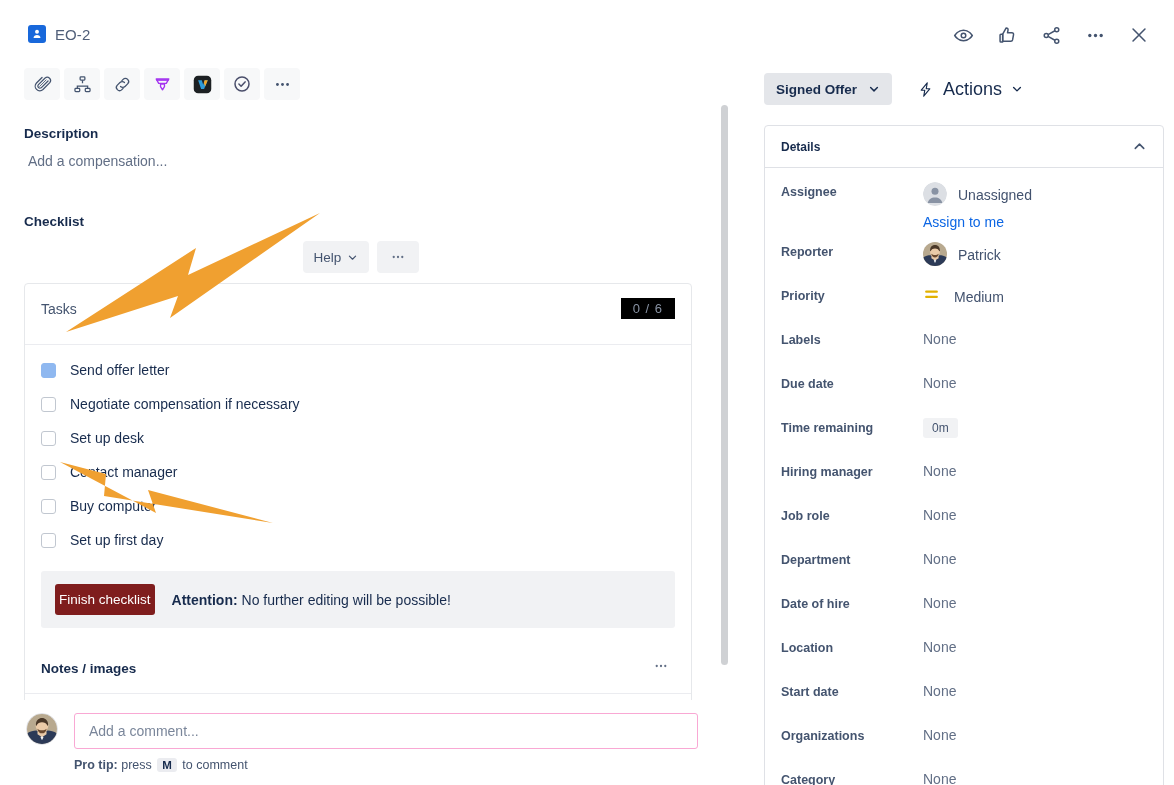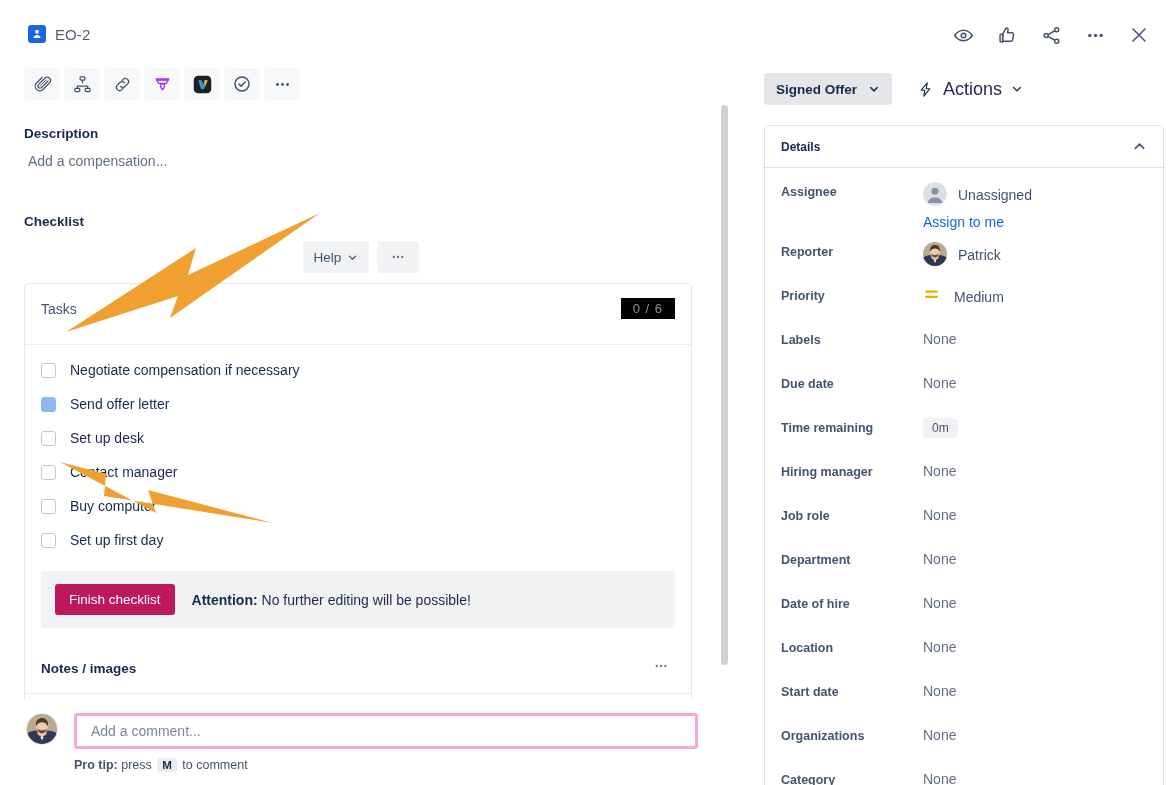--- a/index.html
+++ b/index.html
@@ -84,22 +84,22 @@
     background:#fff; flex:none;
   }
   .cbox.hovered { background:#8FB8F0; border-color:#8FB8F0; }
   .task-text { font-size:14px; color:#172B4D; }
 
   .finish-bar {
     margin:8px 16px 0 16px; background:#F1F2F4; border-radius:3px;
     display:flex; align-items:center; gap:17px; padding:13px 14px;
   }
   .finish-btn {
-    background:#be185d; color:#fff; border:none; border-radius:3px;
-    padding:8px 14px; font-size:13.5px; cursor:pointer;
+    background:#7f1d1d; color:#fff; border:none; border-radius:3px;
+    padding:8px 4px; font-size:13.5px; cursor:pointer;
     font-family:"Liberation Sans", sans-serif;
   }
   .finish-note { font-size:14px; color:#172B4D; }
   .finish-note b { font-weight:700; }
 
   .notes-header {
     display:flex; align-items:center; justify-content:space-between;
     padding:20px 16px 13px 16px; border-bottom:1px solid #EBECF0; margin:8px 0 0 0;
   }
   .notes-title { font-size:13.5px; font-weight:700; color:#172B4D; }
@@ -119,21 +119,21 @@
   }
 
   
   .comment-bar { position:absolute; left:0; top:700px; width:728px; height:85px; background:#fff; }
   .comment-row { display:flex; align-items:flex-start; gap:16px; padding:13px 30px 0 26px; }
   .avatar-sm {
     width:32px; height:32px; border-radius:50%; flex:none; overflow:hidden;
     border:1px solid #DFE1E6;
   }
   .comment-input {
-    flex:1; height:36px; border:3px solid #f9a8d4; border-radius:3px; background:#fff;
+    flex:1; height:36px; border:1px solid #f9a8d4; border-radius:3px; background:#fff;
     font-size:14px; color:#626F86; padding:0 14px;
     font-family:"Liberation Sans", sans-serif;
   }
   .comment-input::placeholder { color:#7A869A; }
   .pro-tip { margin:9px 0 0 74px; font-size:12.5px; color:#44546F; }
   .pro-tip b { font-weight:700; }
   .kbd {
     background:#EBECF0; border-radius:3px; padding:1px 5px; font-weight:700;
     font-size:11.5px; color:#172B4D; margin:0 2px;
   }
@@ -315,26 +315,26 @@
         </div>
 
         <div class="checklist-card">
           <div class="tasks-header">
             <span class="tasks-label">Tasks</span>
             <span class="tasks-count">0 / 6</span>
           </div>
 
           <div class="task-list">
             <div class="task-row">
+              <span class="cbox hovered"></span>
+              <span class="task-text">Send offer letter</span>
+            </div>
+            <div class="task-row">
               <span class="cbox"></span>
               <span class="task-text">Negotiate compensation if necessary</span>
-            </div>
-            <div class="task-row">
-              <span class="cbox hovered"></span>
-              <span class="task-text">Send offer letter</span>
             </div>
             <div class="task-row">
               <span class="cbox"></span>
               <span class="task-text">Set up desk</span>
             </div>
             <div class="task-row">
               <span class="cbox"></span>
               <span class="task-text">Contact manager</span>
             </div>
             <div class="task-row">

